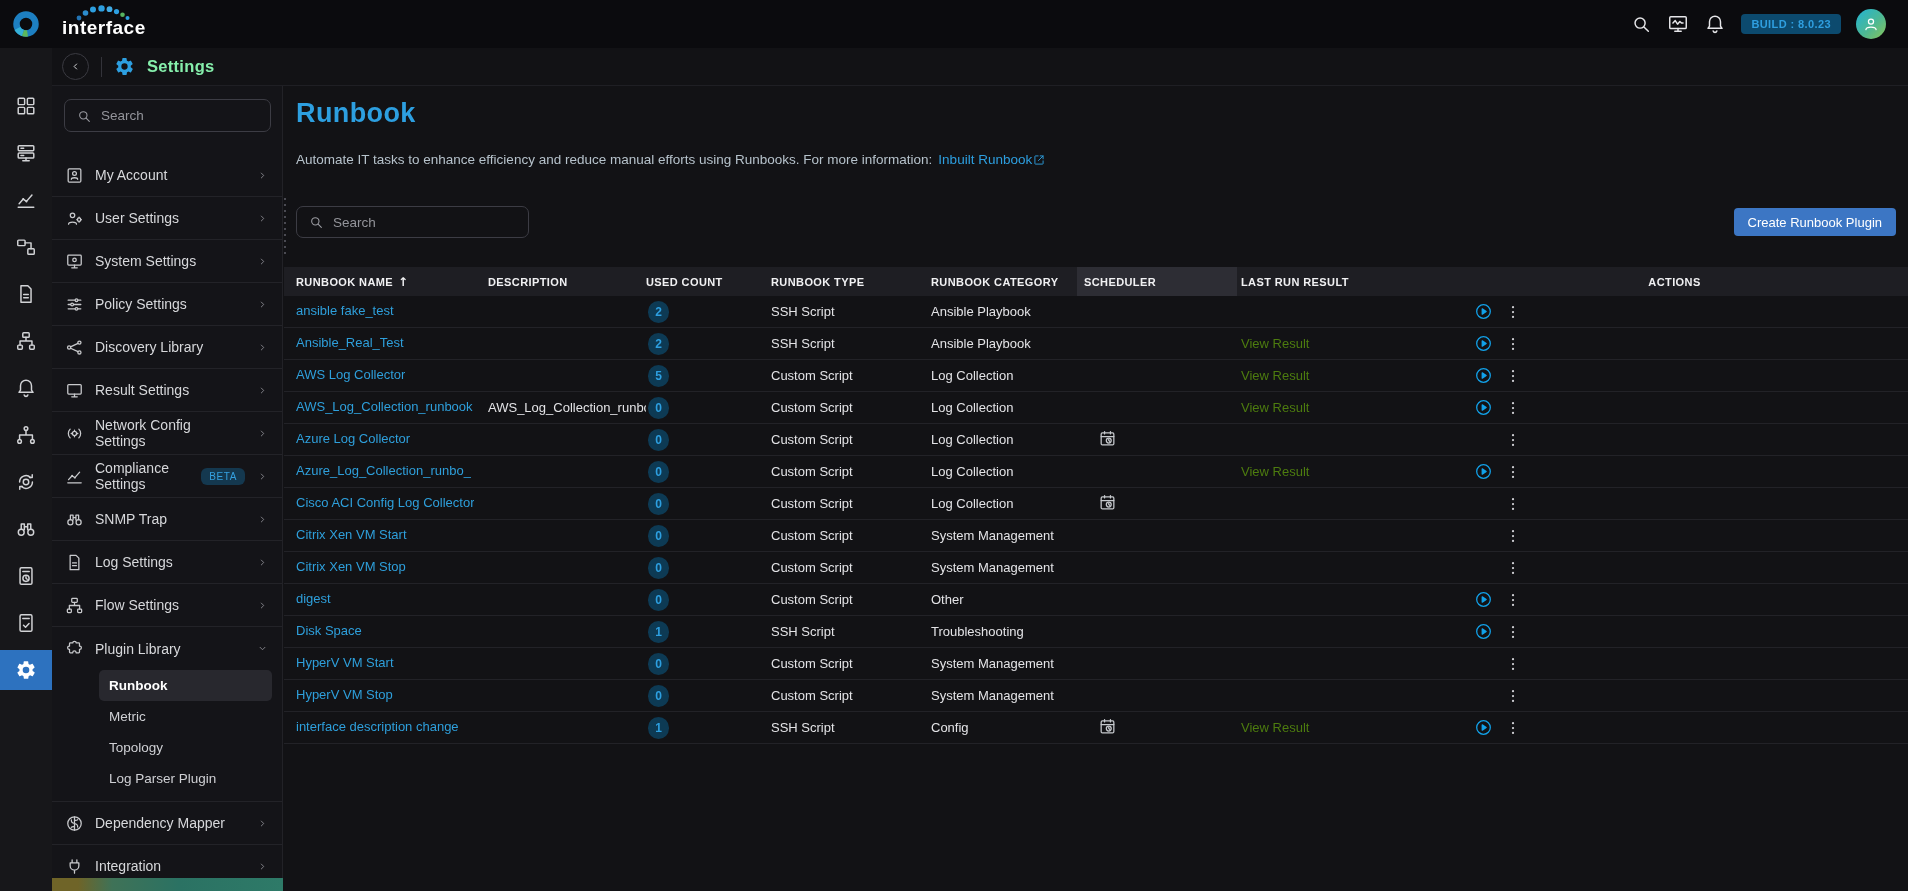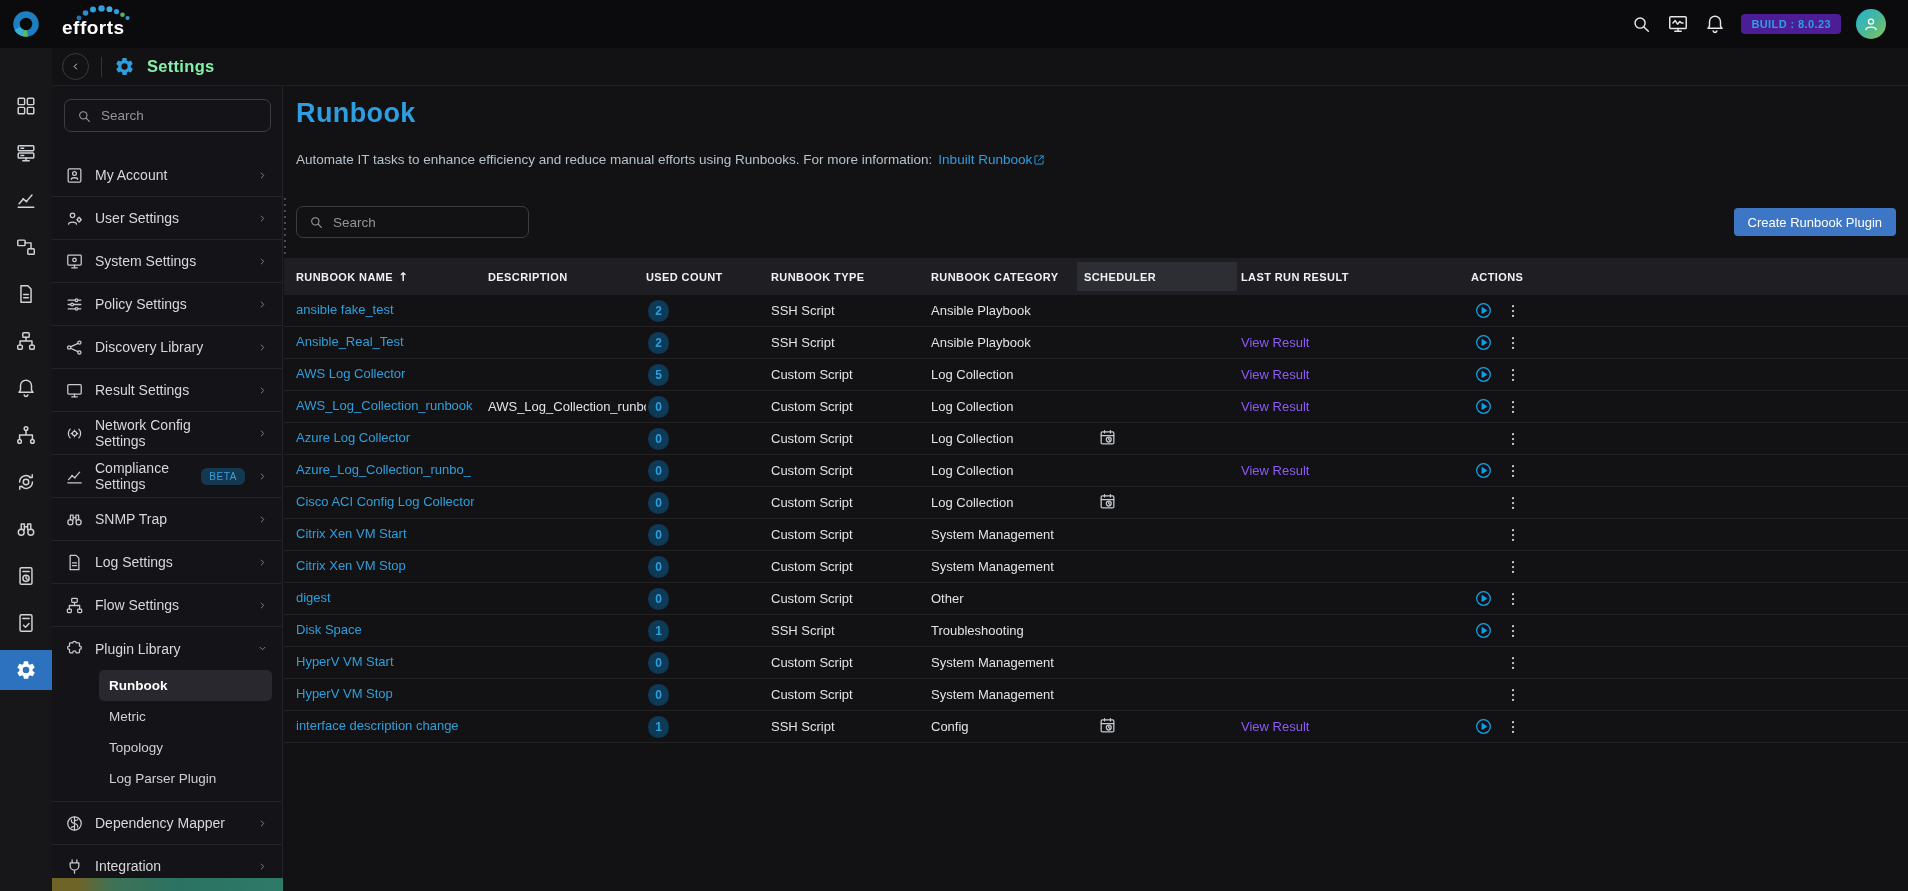--- a/index.html
+++ b/index.html
@@ -8,21 +8,21 @@
   svg { display:block; }
 
   
   .topbar { position:absolute; left:0; top:0; right:0; height:48px; background:#0b0b0e; display:flex; align-items:center; z-index:30; }
   .logo-box { width:52px; display:flex; justify-content:center; }
   .brand { position:relative; margin-left:10px; margin-top:8px; color:#fff; font-size:19px; font-weight:700; letter-spacing:.5px; }
   .brand .dots { position:absolute; top:-12px; left:13px; }
   .topbar-right { margin-left:auto; display:flex; align-items:center; gap:15px; padding-right:22px; }
   .tb-icon { width:22px; height:22px; color:#e6e6e9; cursor:pointer; }
   .tb-icon svg { width:22px; height:22px; }
-  .build-badge { background:#4c1d95; color:#2f9fe0; font-size:11px; font-weight:700; padding:4px 10px; border-radius:4px; letter-spacing:.4px; }
+  .build-badge { background:#0c4a6e; color:#2f9fe0; font-size:11px; font-weight:700; padding:4px 10px; border-radius:4px; letter-spacing:.4px; }
   .avatar { width:30px; height:30px; border-radius:50%; background:linear-gradient(135deg,#25b4cf 5%,#4db894 55%,#8ac657 100%); display:flex; align-items:center; justify-content:center; color:#fff; cursor:pointer; }
   .avatar svg { width:18px; height:18px; }
 
   
   .rail { position:absolute; left:0; top:48px; bottom:0; width:52px; background:#17171a; display:flex; flex-direction:column; align-items:center; padding-top:38px; gap:7px; z-index:20; }
   .rail-item { width:40px; height:40px; flex:0 0 auto; display:flex; align-items:center; justify-content:center; color:#d2d3d6; cursor:pointer; }
   .rail-item .ic svg { width:22px; height:22px; }
   .rail-item.active { width:52px; background:#2d72bf; color:#fff; }
   .rail-blob { position:absolute; left:0; bottom:0; width:52px; height:225px; z-index:1; pointer-events:none;
     background:
@@ -67,32 +67,32 @@
   .page-desc { position:absolute; top:66px; left:12px; font-size:13.5px; color:#b6c2cb; display:flex; align-items:center; gap:6px; }
   .desc-link { color:#2d9fe0; cursor:pointer; display:flex; align-items:center; gap:0; }
   .desc-link svg { width:14px; height:14px; }
   .tool-search { position:absolute; top:120px; left:12px; width:233px; height:32px; border:1px solid #3c3c44; border-radius:7px; display:flex; align-items:center; gap:9px; padding:0 11px; color:#9b9ca2; }
   .tool-search svg { width:16px; height:16px; flex:0 0 auto; }
   .create-btn { position:absolute; top:122px; right:12px; height:28px; padding:0 14px; background:#3c76c4; color:#fff; border:none; border-radius:4px; font-size:13px; font-family:inherit; display:flex; align-items:center; cursor:pointer; }
 
   
   .table { position:absolute; top:172px; left:0; right:0; }
   .thead, .trow { display:grid; grid-template-columns:192px 158px 125px 160px 153px 157px 230px 1fr; align-items:center; padding:0 12px; }
-  .thead { height:37px; background:#1e1e23; color:#f1f1f3; font-size:11px; font-weight:700; letter-spacing:.4px; }
+  .thead { height:29px; background:#1e1e23; color:#f1f1f3; font-size:11px; font-weight:700; letter-spacing:.4px;margin-top:9px; }
   .hc { white-space:nowrap; cursor:pointer; }
   .hc .sort { font-family:"DejaVu Sans",sans-serif; margin-left:5px; font-size:12px; }
   .hc.hl { height:29px; display:flex; align-items:center; background:#2d2d34; width:160px; margin-left:-7px; padding-left:7px; }
-  .hc.c7 { text-align:left; padding-right:18px; }
+  .hc.c7 { text-align:center; padding-right:18px; }
   .trow { height:32px; border-bottom:1px solid #222227; font-size:13px; color:#e3e3e6; }
   .cell { white-space:nowrap; overflow:hidden; }
   .nlink { color:#2e9fdb; cursor:pointer; text-decoration:none; display:inline-block; max-width:184px; overflow:hidden; }
   .badge { min-width:21px; height:22px; padding:0 4px; background:#0d3a54; color:#2d9fe0; border-radius:11px; display:inline-flex; align-items:center; justify-content:center; font-size:12px; font-weight:700; margin-left:2px; }
   .schedic { width:19px; height:19px; color:#c6c9cd; margin-left:14px; display:inline-block; cursor:pointer; }
   .schedic svg { width:19px; height:19px; }
-  .vlink { color:#8b5cf6; cursor:pointer; }
+  .vlink { color:#4d7c0f; cursor:pointer; }
   .cell.actions { display:flex; align-items:center; gap:11px; padding-left:3px; overflow:visible; }
   .playbtn { width:19px; height:19px; color:#12a2ea; cursor:pointer; }
   .playbtn svg { width:19px; height:19px; }
   .playbtn.ph { visibility:hidden; }
   .kebab { width:18px; height:18px; color:#cfcfd4; cursor:pointer; }
   .kebab svg { width:18px; height:18px; }
 </style>
 </head>
 <body>
 
@@ -108,21 +108,21 @@
     <svg class="dots" width="58" height="17" viewBox="0 0 58 17">
       <circle cx="4" cy="13" r="2.4" fill="#2273b3"></circle>
       <circle cx="10.5" cy="8" r="2.8" fill="#2b8cce"></circle>
       <circle cx="18" cy="4.5" r="3" fill="#2d9fe0"></circle>
       <circle cx="26.5" cy="3.4" r="3.2" fill="#2d9fe0"></circle>
       <circle cx="34.5" cy="4.2" r="2.9" fill="#41abe4"></circle>
       <circle cx="41.5" cy="6.6" r="2.6" fill="#2d9fe0"></circle>
       <circle cx="47.5" cy="9.7" r="2.3" fill="#57b35f"></circle>
       <circle cx="52.5" cy="13" r="2" fill="#2d9fe0"></circle>
     </svg>
-    <span>efforts</span>
+    <span>interface</span>
   </div>
   <div class="topbar-right">
     <span class="tb-icon">
         <svg viewBox="0 0 24 24" fill="none" stroke="currentColor" stroke-width="1.6" stroke-linecap="round" stroke-linejoin="round">
           <circle cx="11" cy="11" r="5.5"></circle>
           <path d="M15.2 15.2L20 20"></path>
         </svg>
       </span>
     <span class="tb-icon">
         <svg viewBox="0 0 24 24" fill="none" stroke="currentColor" stroke-width="1.6" stroke-linecap="round" stroke-linejoin="round">

